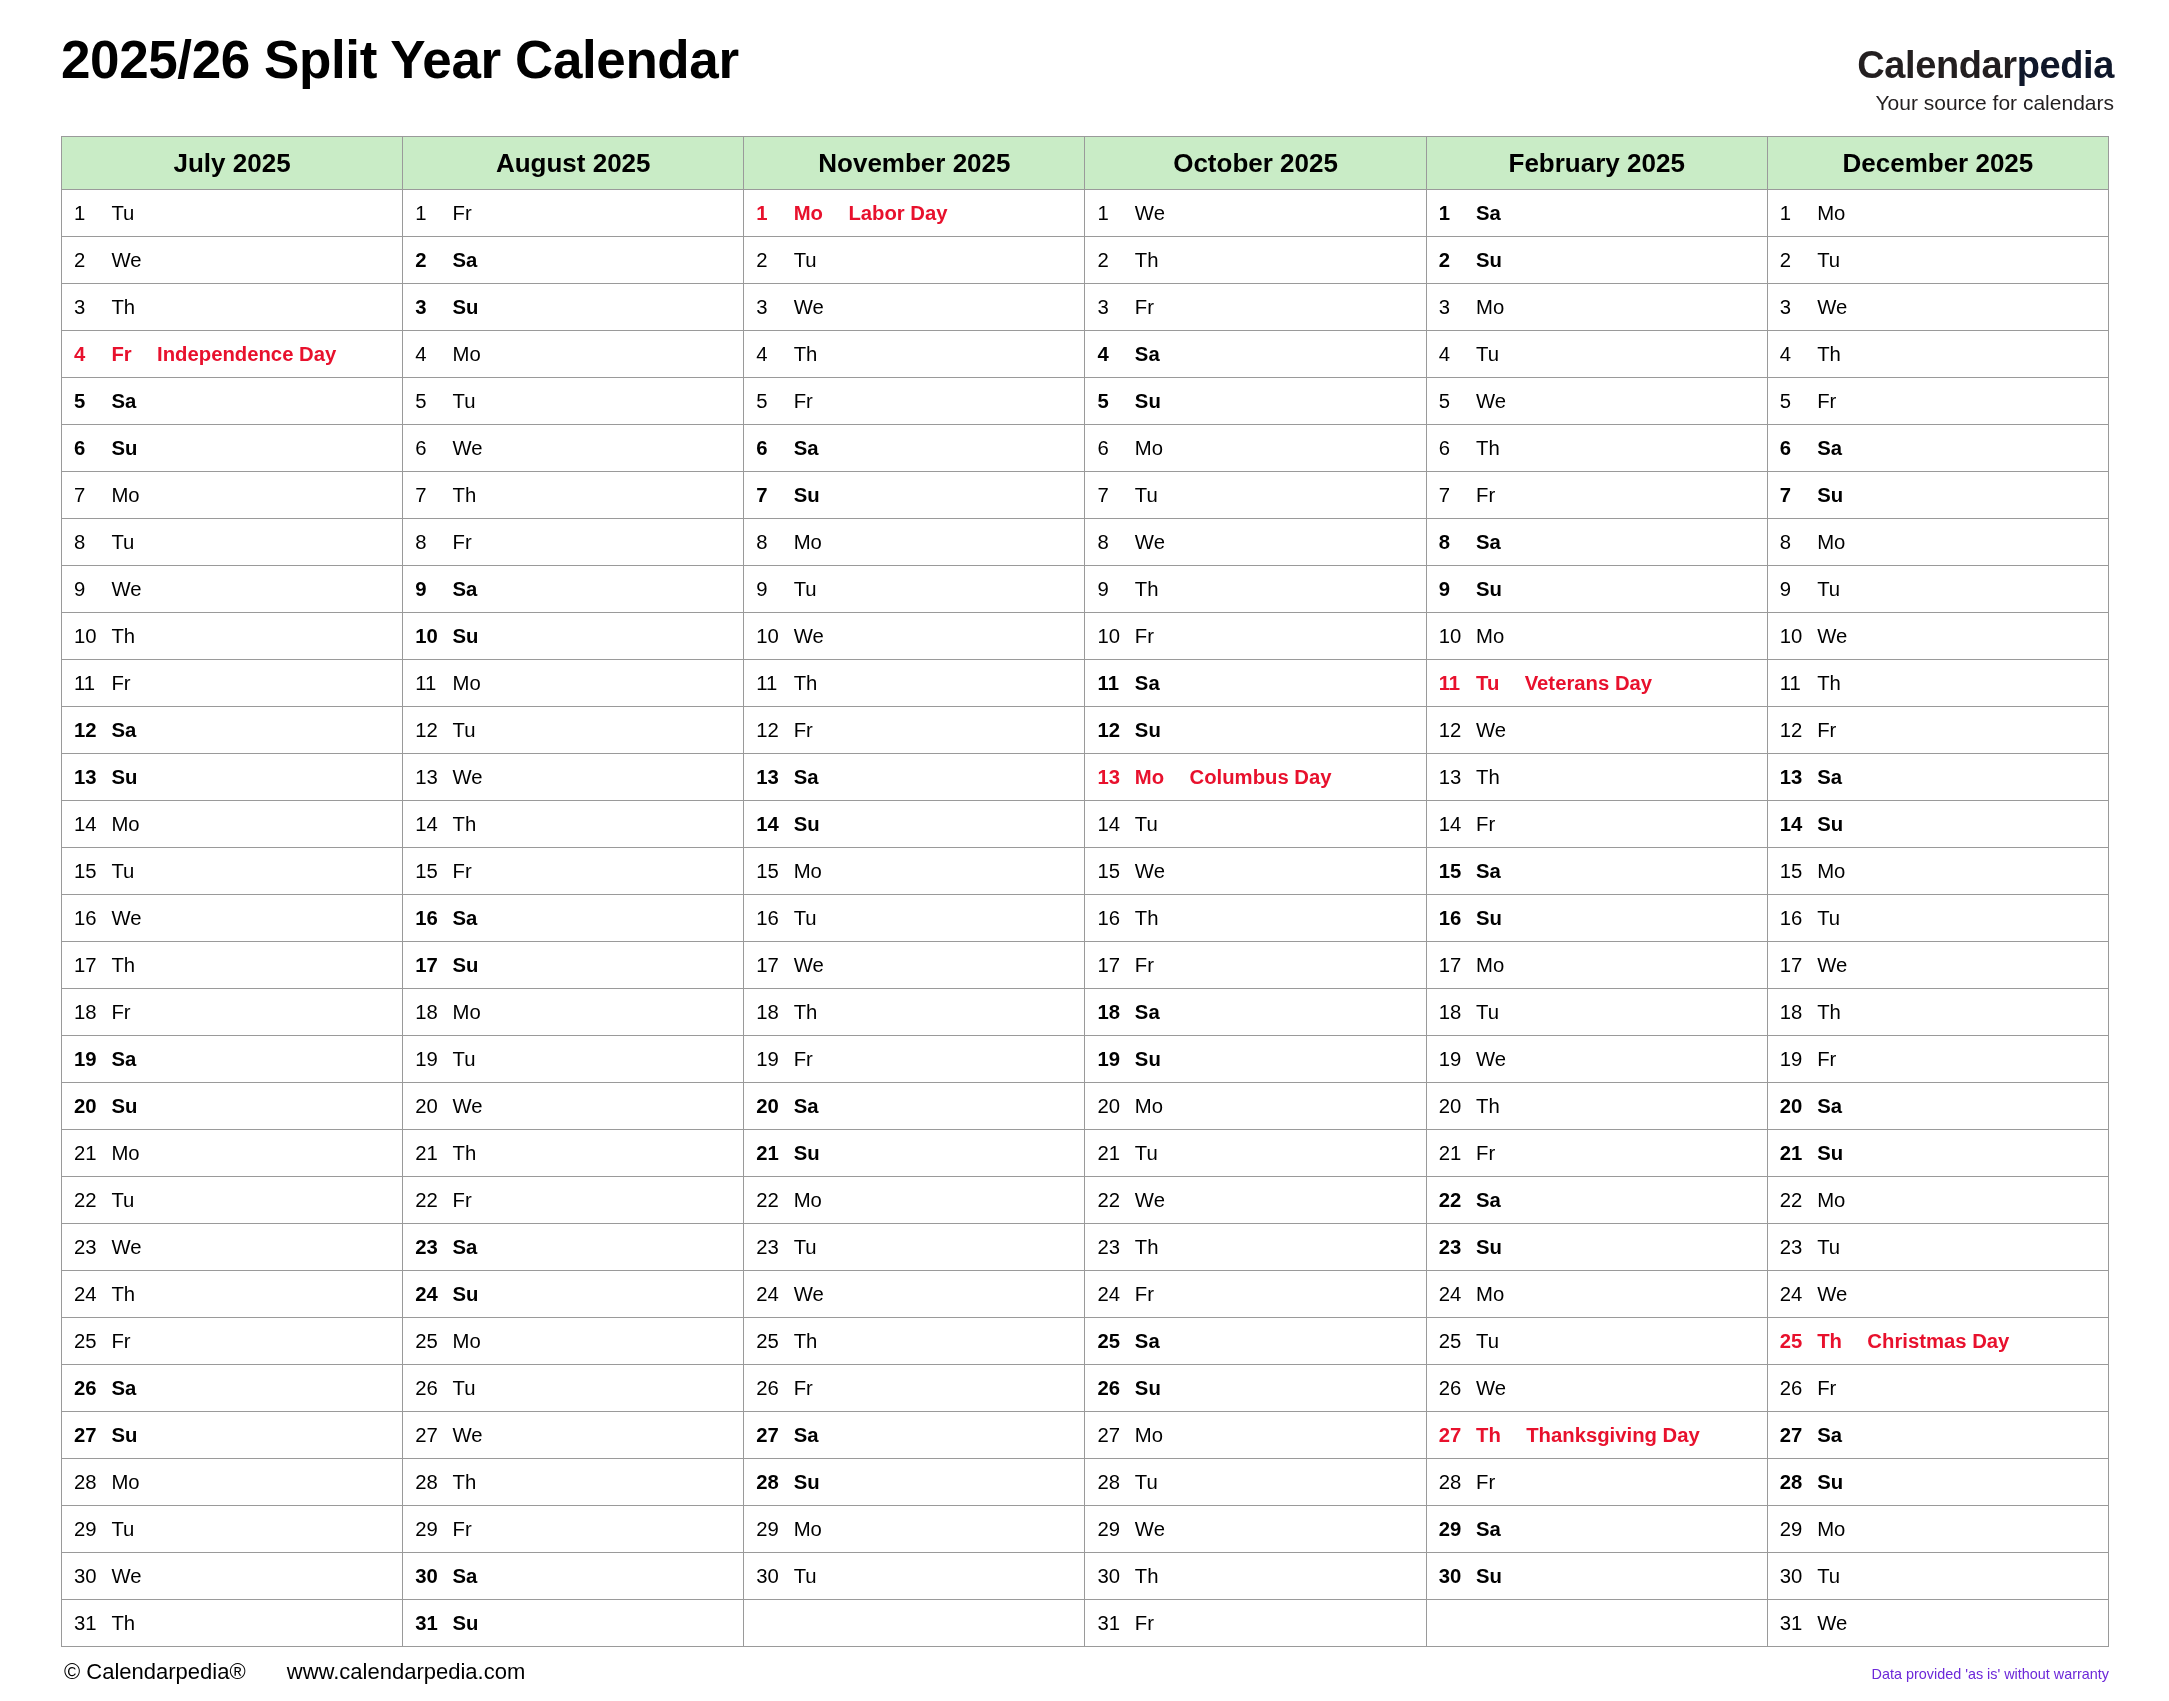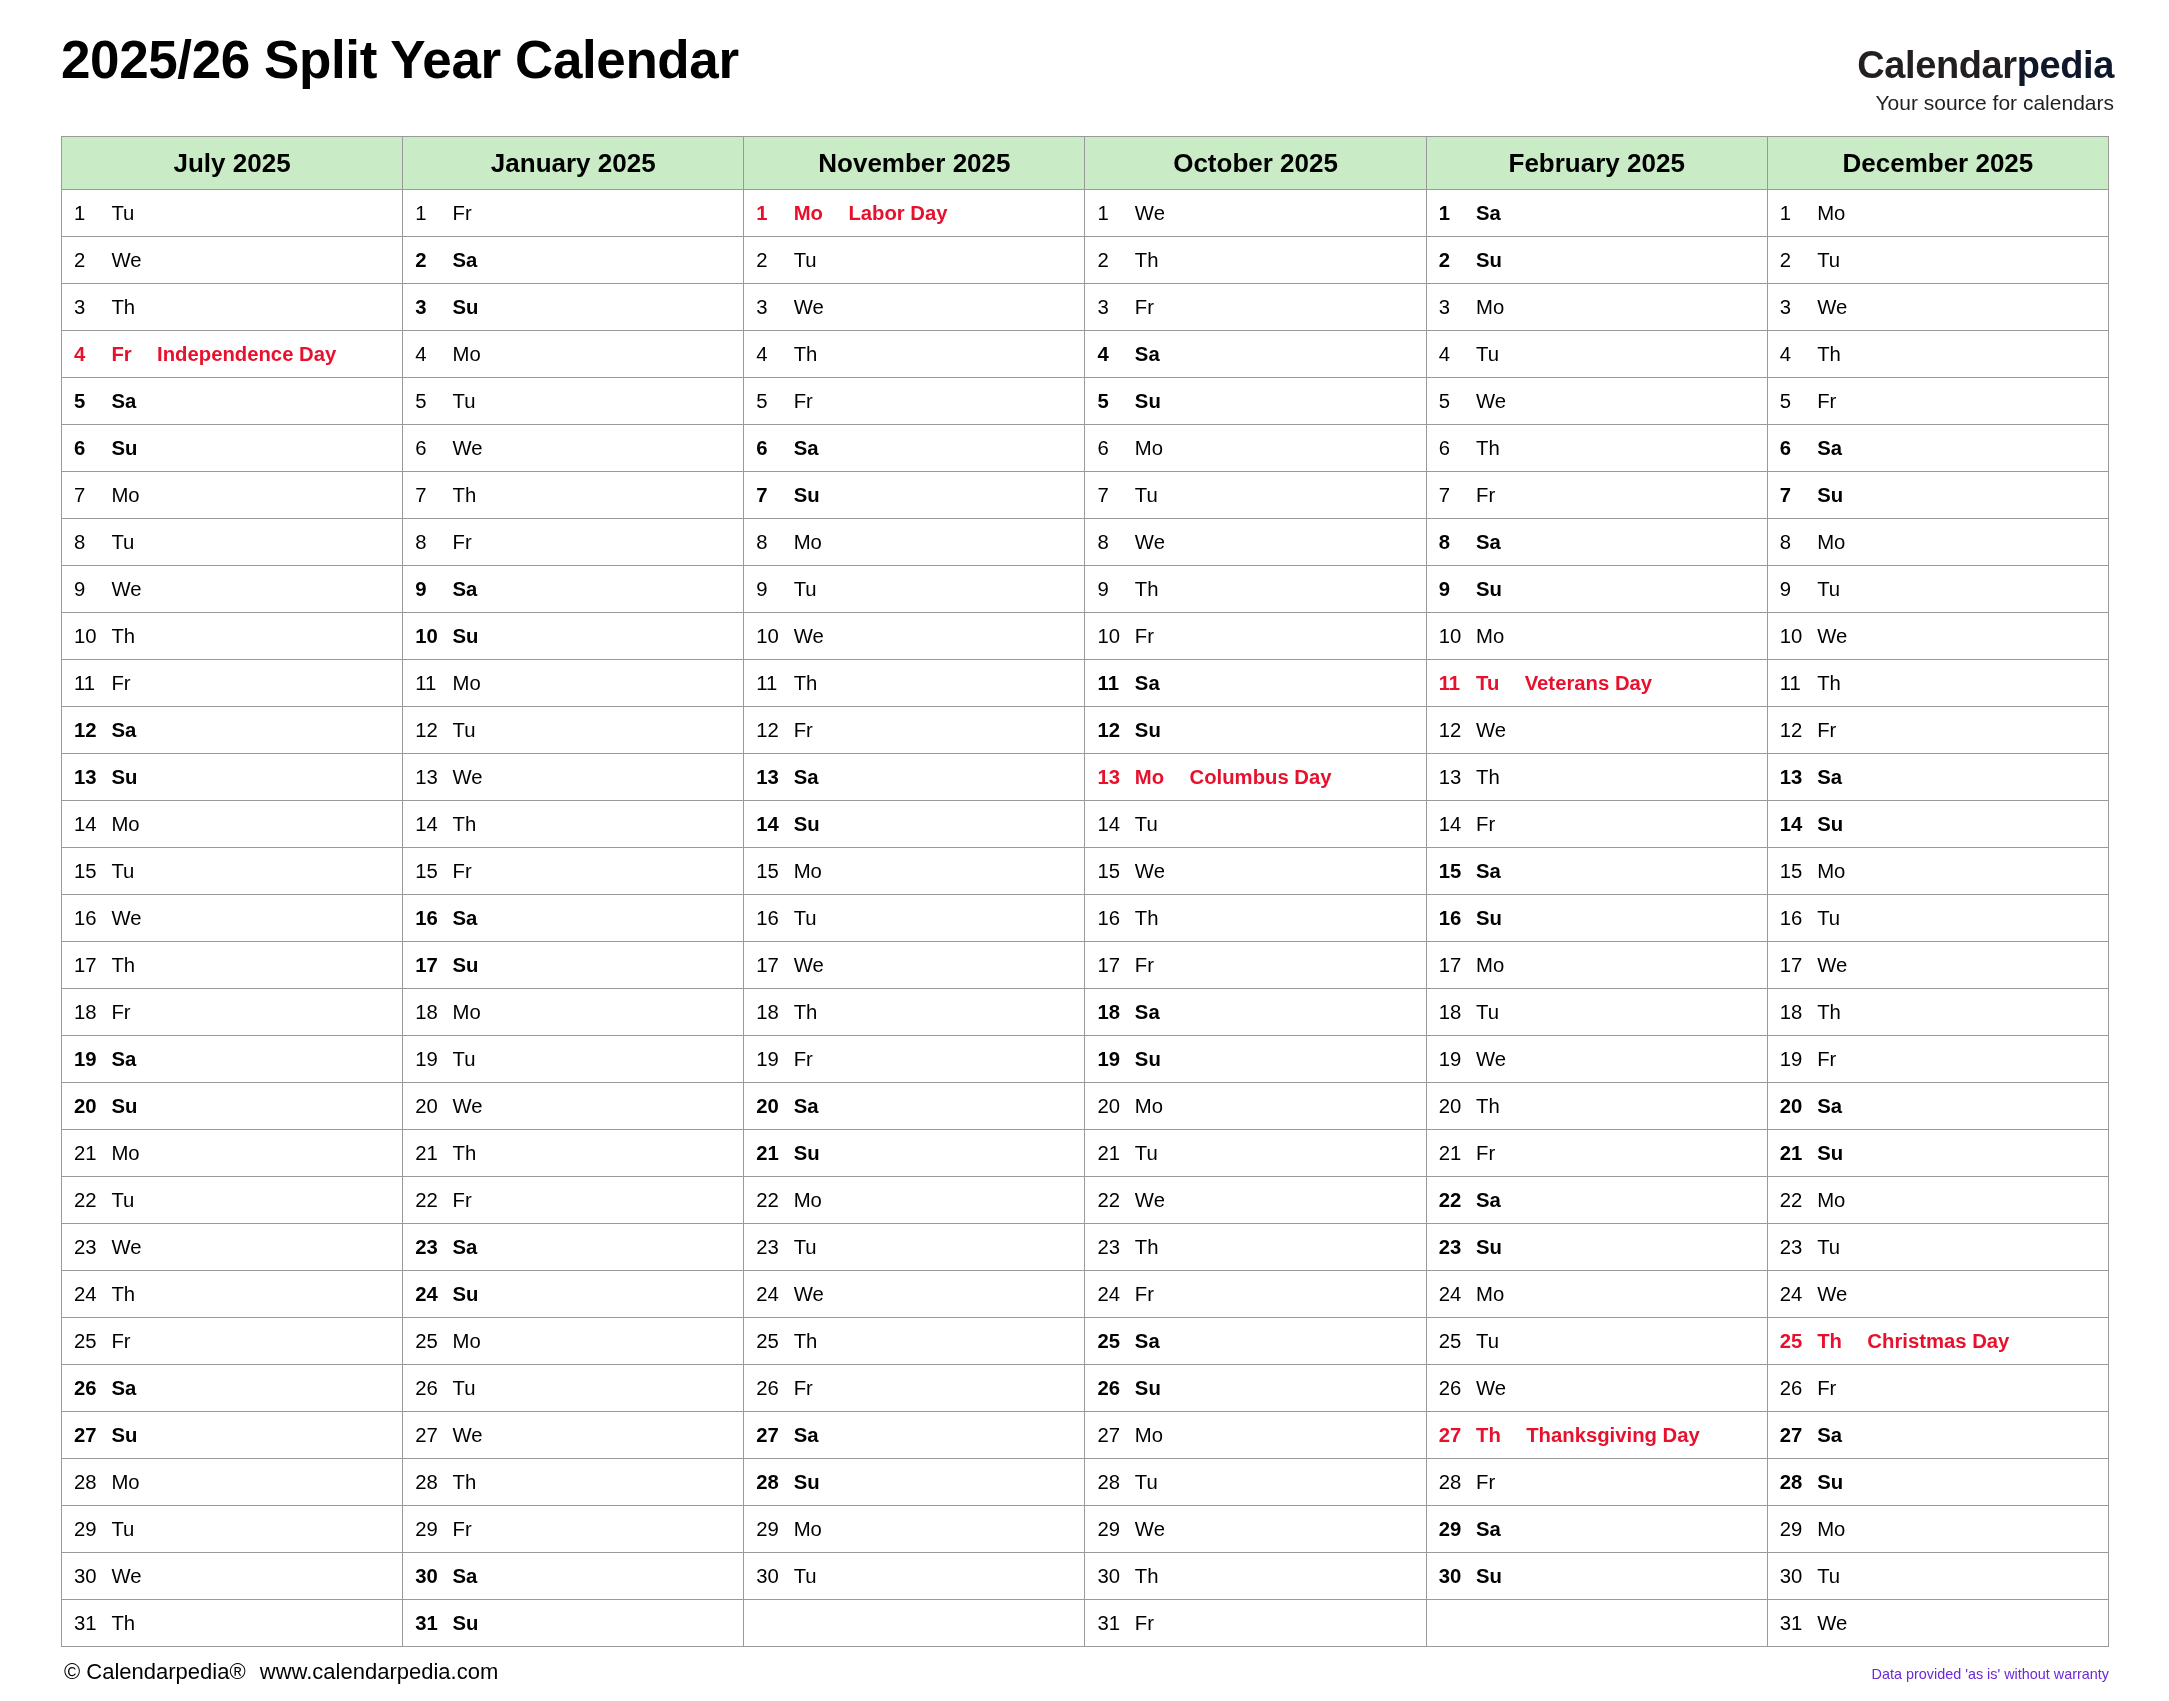--- a/index.html
+++ b/index.html
@@ -95,21 +95,21 @@
   .footer {
     display: flex;
     align-items: flex-end;
     justify-content: space-between;
     padding: 12px 61px 0 64px;
   }
   .copy {
     font-size: 22px;
     color: #000;
   }
-  .copy .url { margin-left: 8px; }
+  .copy .url { margin-left: 35px; }
   .disclaimer {
     font-size: 14.4px;
     color: #6d28d9;
     margin-bottom: 3.4px;
   }
 </style>
 </head>
 <body>
 
 <div class="page">
@@ -120,21 +120,21 @@
       <div class="brand"><span>Calendar</span><span class="pedia">pedia</span></div>
       <div class="brand-sub">Your source for calendars</div>
     </div>
   </div>
 
   <div class="cal-wrap">
     <table class="cal">
       <thead>
         <tr id="month-header-row">
             <th>July 2025</th>
-            <th>January 2025</th>
+            <th>August 2025</th>
             <th>November 2025</th>
             <th>October 2025</th>
             <th>February 2025</th>
             <th>December 2025</th>
           </tr>
       </thead>
       <tbody id="calendar-body">
           <tr>
             <td class="">
               <div class="cellinner">

